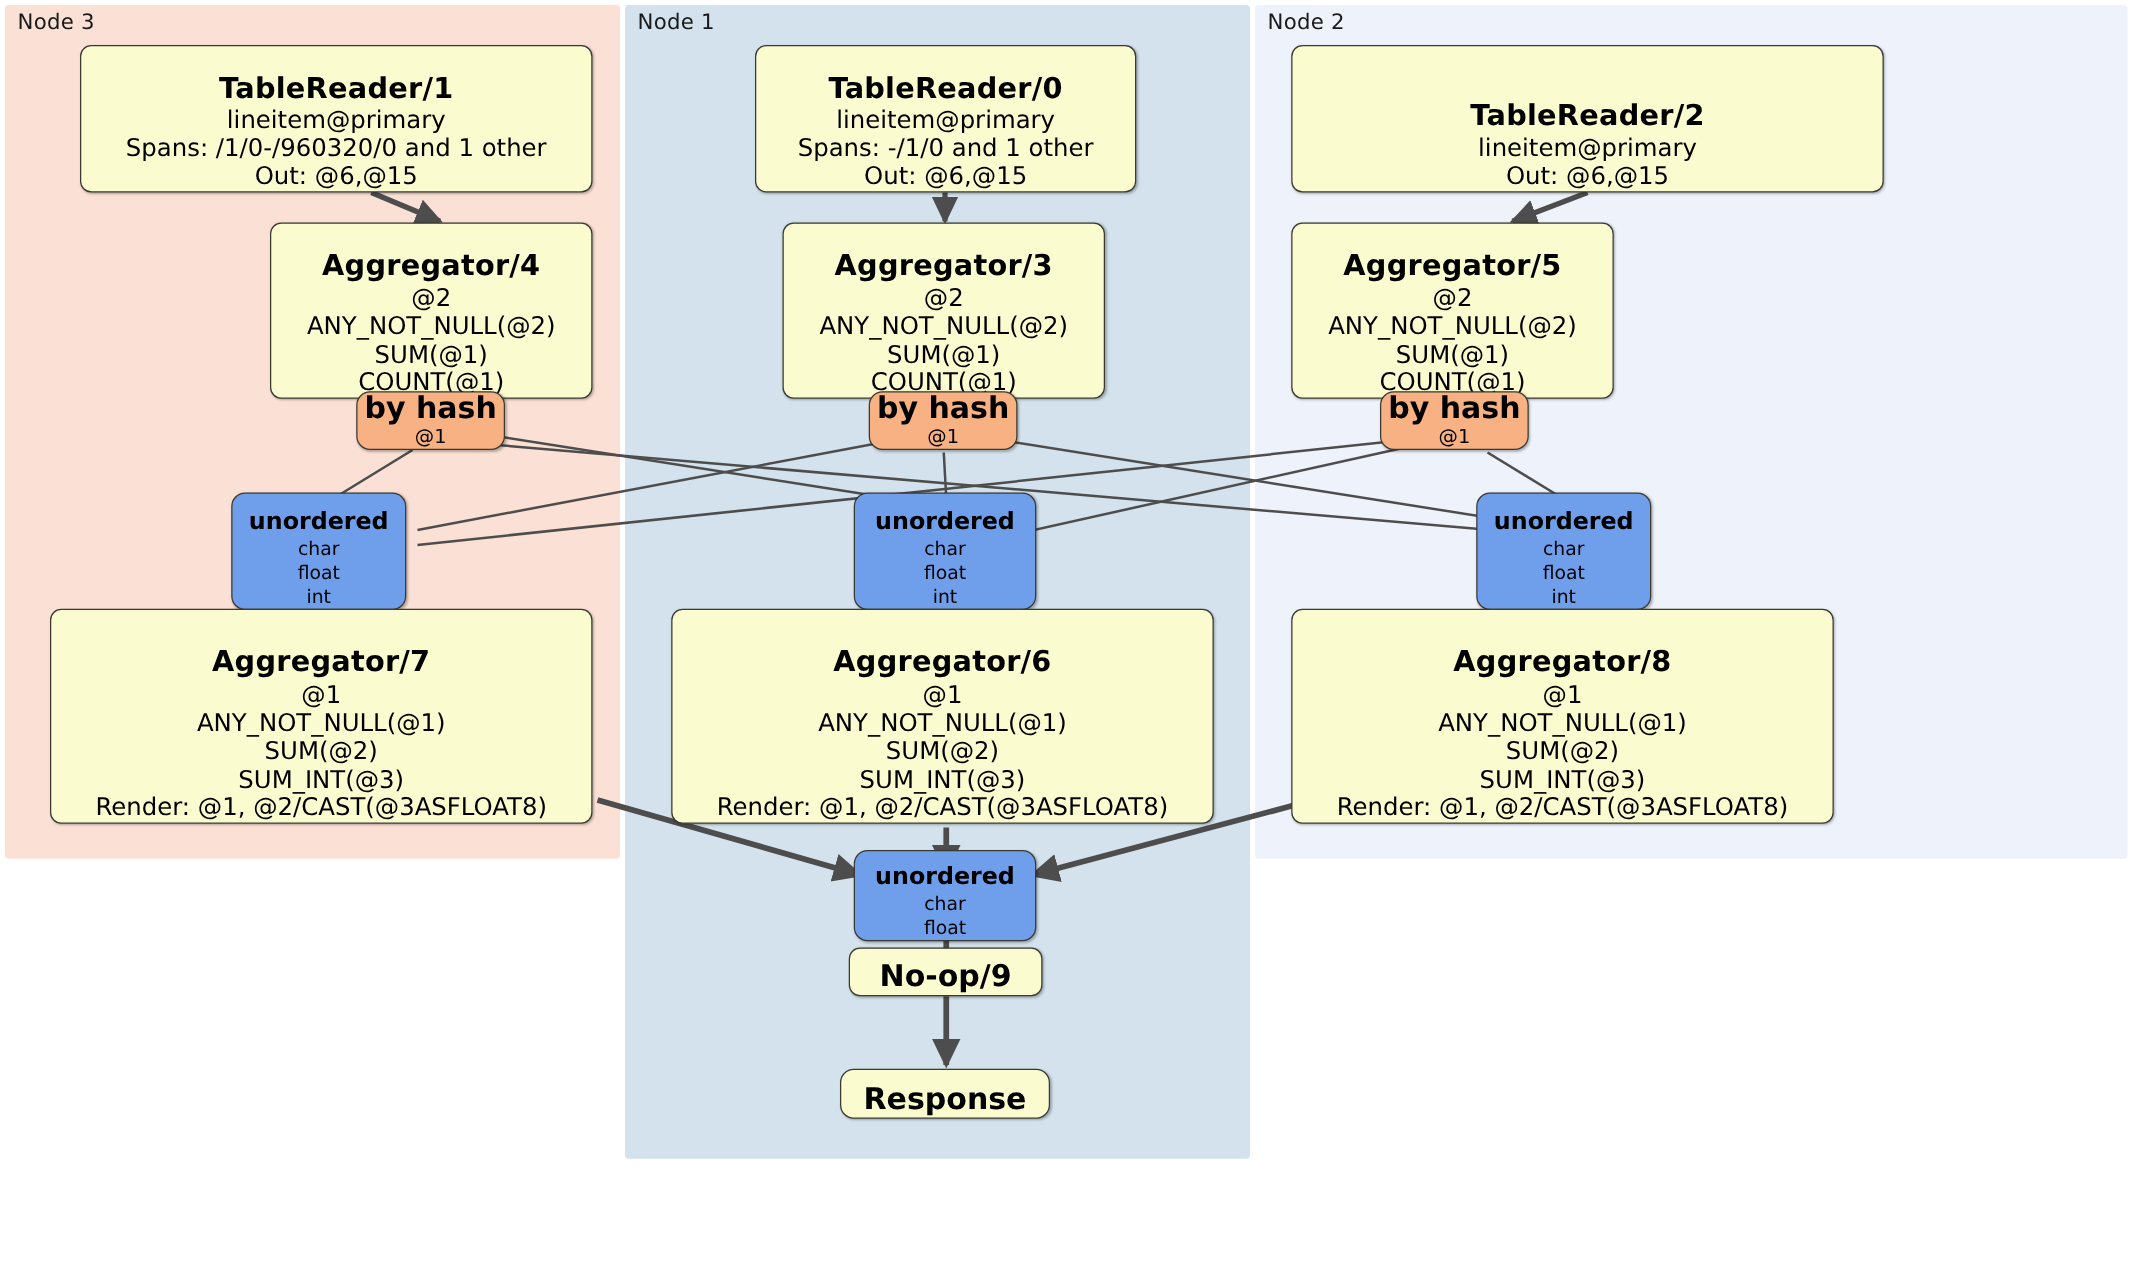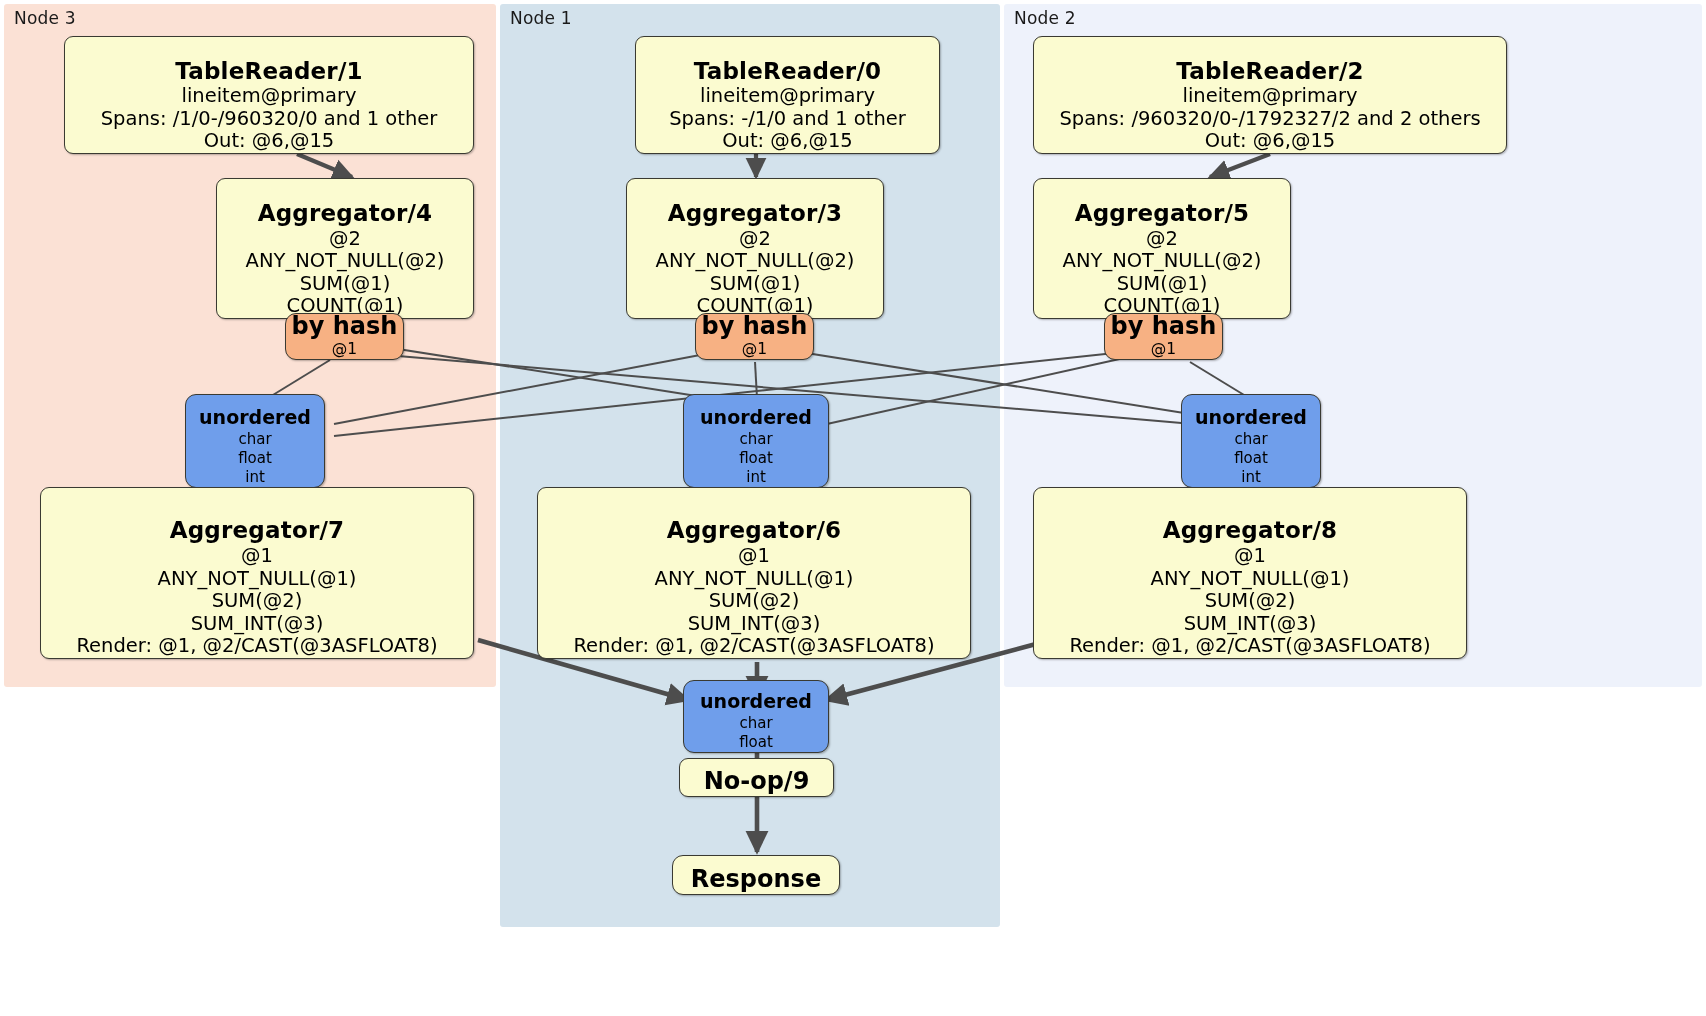--- a/index.html
+++ b/index.html
@@ -147,21 +147,21 @@
 
   <div class="box proc" style="left:40px;top:487px;width:434px;height:172px;">
     <div class="ttl">Aggregator/7</div>
     <div class="ln">@1</div>
     <div class="ln">ANY_NOT_NULL(@1)</div>
     <div class="ln">SUM(@2)</div>
     <div class="ln">SUM_INT(@3)</div>
     <div class="ln">Render: @1, @2/CAST(@3ASFLOAT8)</div>
   </div>
 
-  <div class="box proc" style="left:604px;top:36px;width:305px;height:118px;margin-left:31px;">
+  <div class="box proc" style="left:604px;top:36px;width:305px;height:118px;">
     <div class="ttl">TableReader/0</div>
     <div class="ln">lineitem@primary</div>
     <div class="ln">Spans: -/1/0 and 1 other</div>
     <div class="ln">Out: @6,@15</div>
   </div>
 
   <div class="box proc" style="left:626px;top:178px;width:258px;height:141px;">
     <div class="ttl">Aggregator/3</div>
     <div class="ln">@2</div>
     <div class="ln">ANY_NOT_NULL(@2)</div>
@@ -200,21 +200,20 @@
     <div class="ttl">No-op/9</div>
   </div>
 
   <div class="box small-proc" style="left:672px;top:855px;width:168px;height:40px;border-radius:11px;">
     <div class="ttl">Response</div>
   </div>
 
   <div class="box proc" style="left:1033px;top:36px;width:474px;height:118px;">
     <div class="ttl">TableReader/2</div>
     <div class="ln">lineitem@primary</div>
-    <div class="ln">Spans: /960320/0-/1792327/2 and 2 others</div>
     <div class="ln">Out: @6,@15</div>
   </div>
 
   <div class="box proc" style="left:1033px;top:178px;width:258px;height:141px;">
     <div class="ttl">Aggregator/5</div>
     <div class="ln">@2</div>
     <div class="ln">ANY_NOT_NULL(@2)</div>
     <div class="ln">SUM(@1)</div>
     <div class="ln">COUNT(@1)</div>
   </div>

